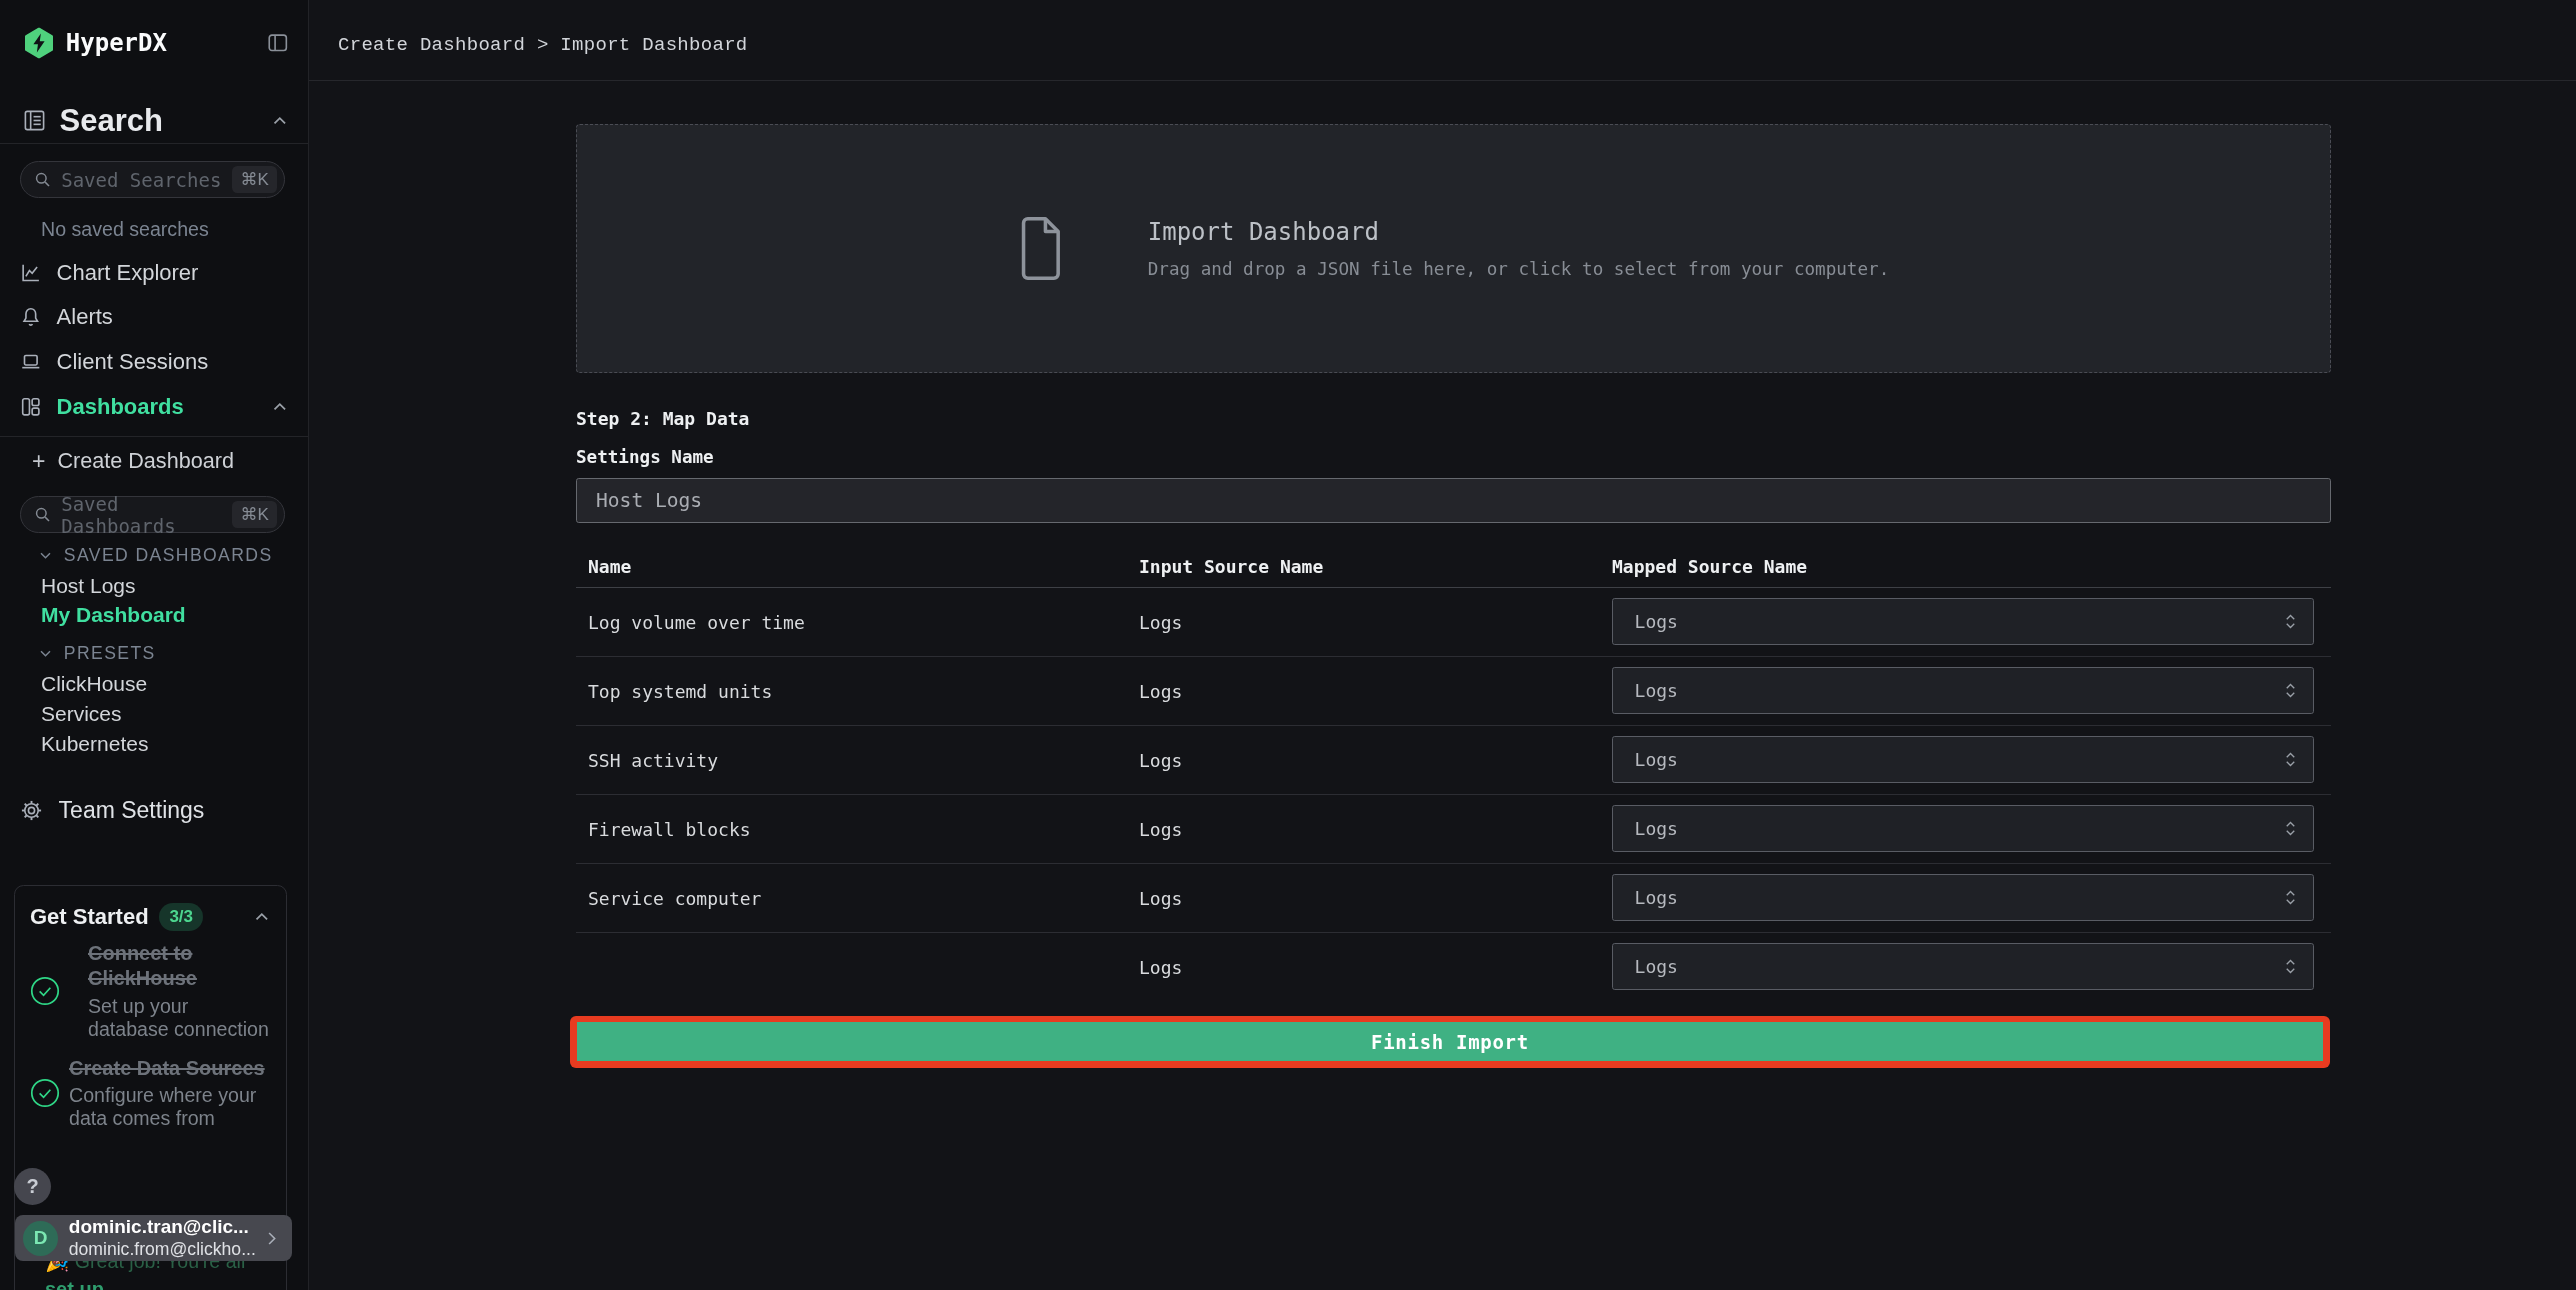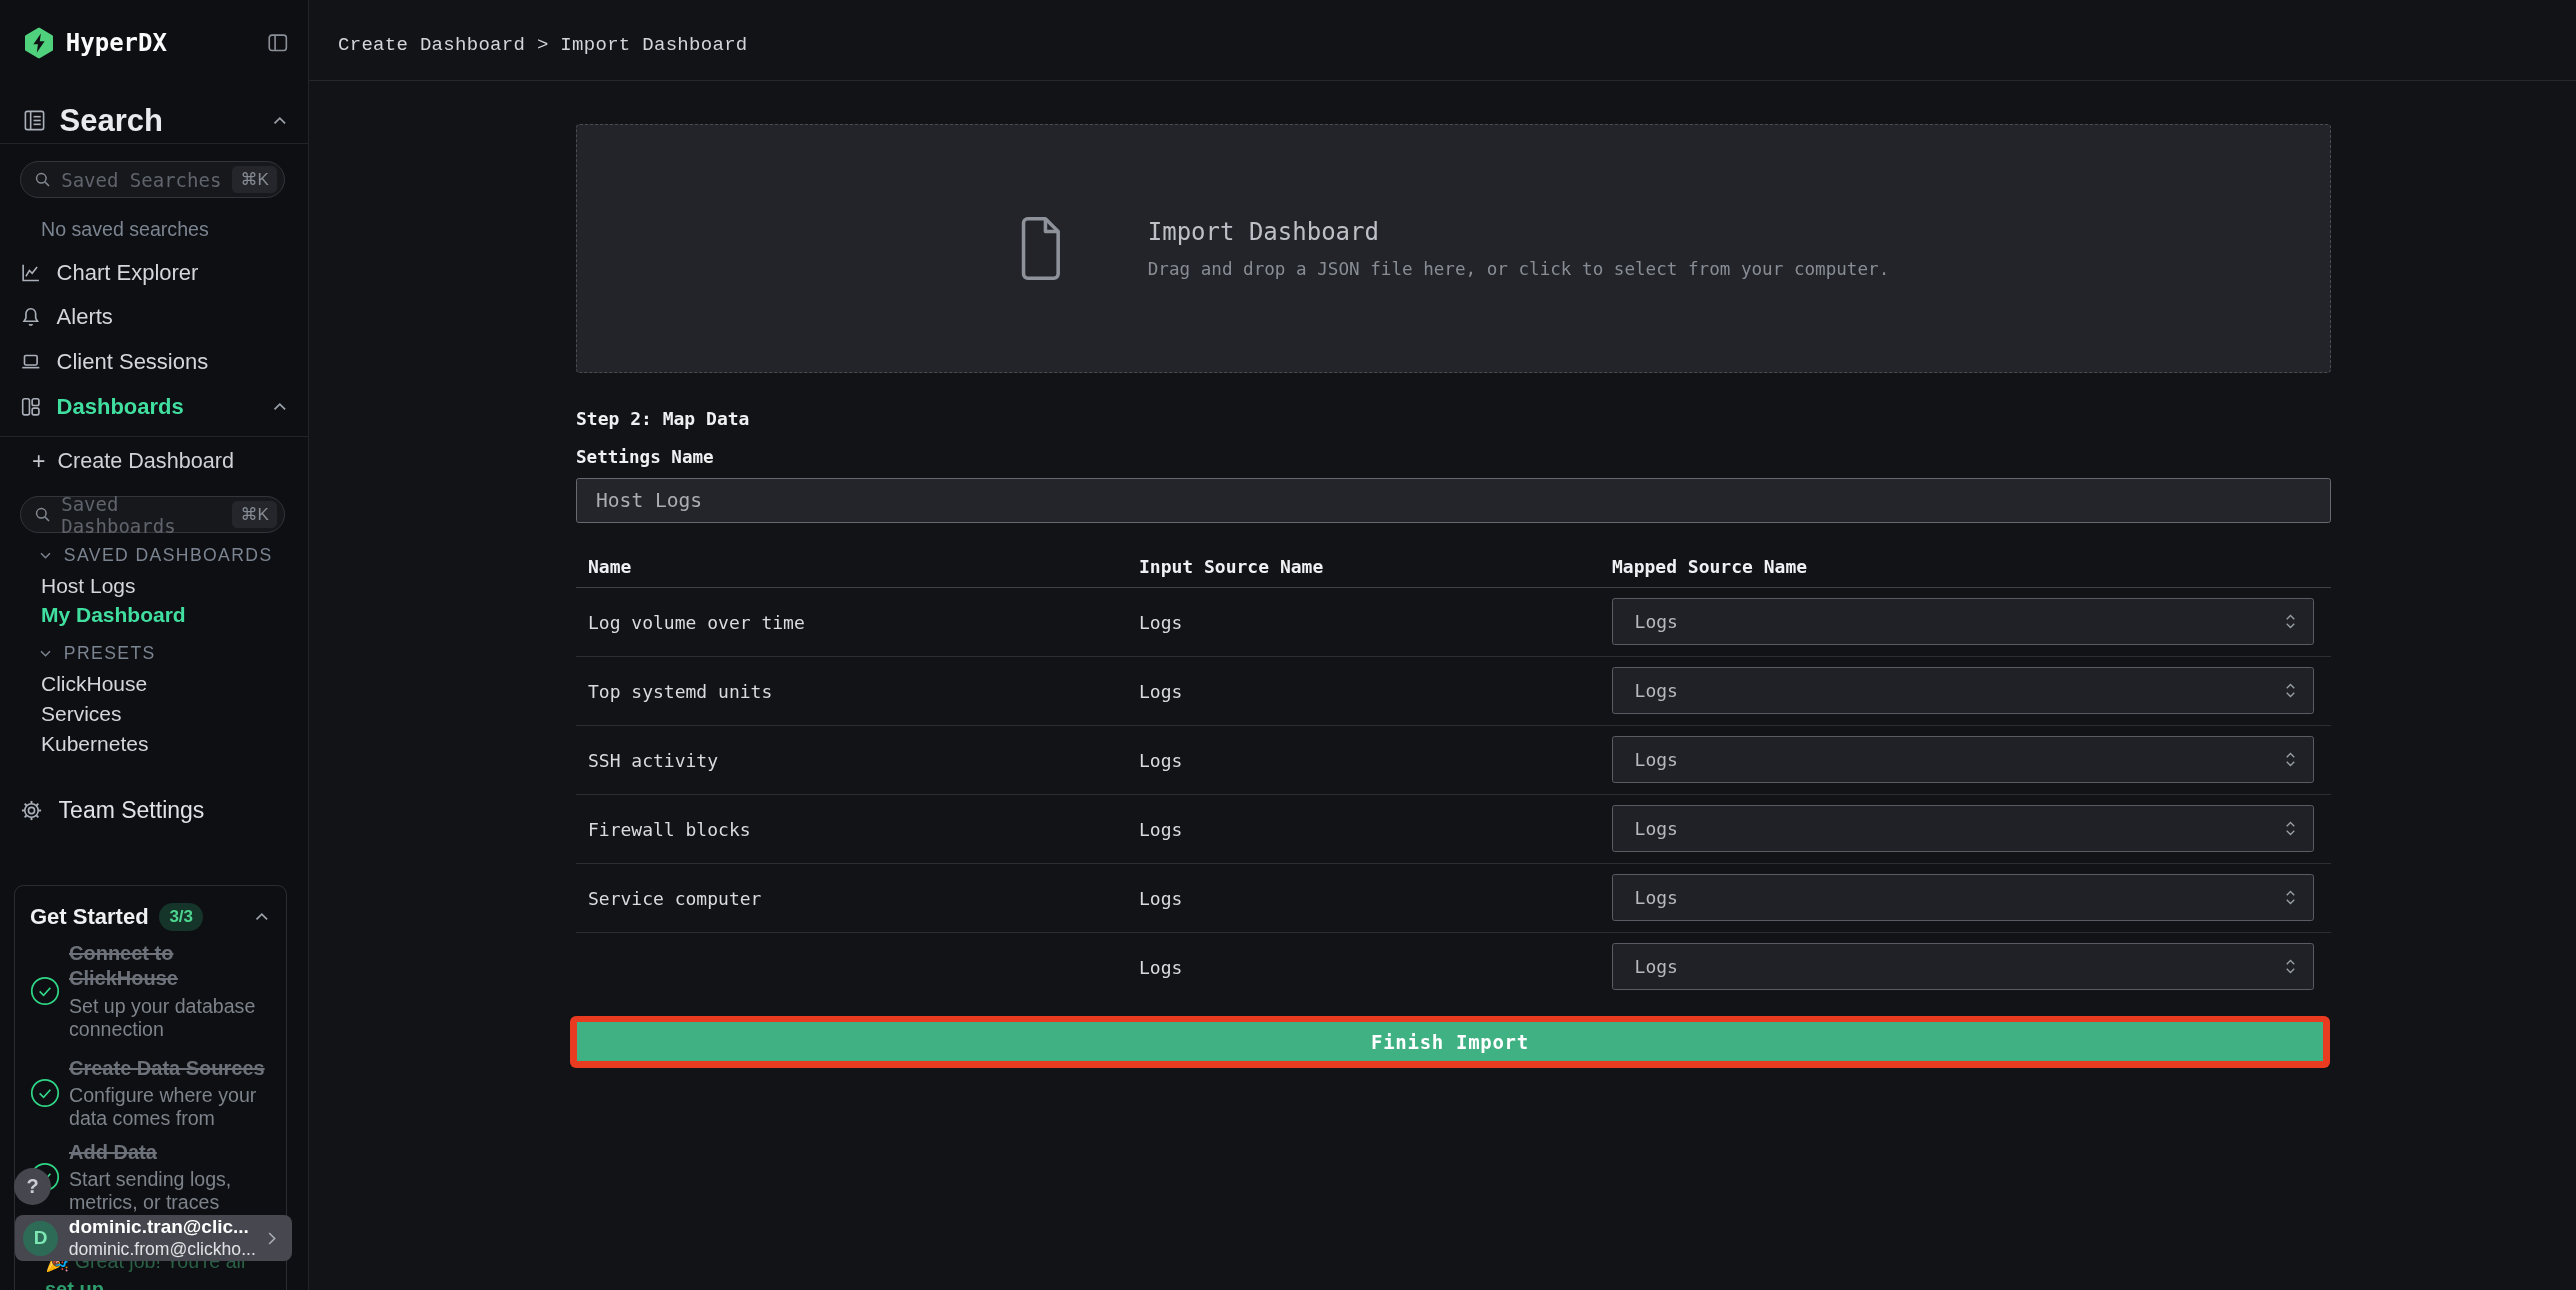--- a/index.html
+++ b/index.html
@@ -62,21 +62,21 @@
   .team-row .ic { display:flex; margin-right:16px; }
 
   .get-started { position:absolute; top:885px; left:14px; width:273px; height:433px;
                  border:0.7px solid #2c2d33; border-radius:9.5px; padding:17.6px 15px; }
   .gs-head { display:flex; align-items:center; height:27px; }
   .gs-title { font-size:22px; font-weight:bold; color:#eef0f2; }
   .gs-badge { margin-left:10.8px; background:#16352a; color:#4dd68f; font-size:17px; font-weight:bold;
               padding:4px 10px; border-radius:676px; }
   .gs-head .chev { margin-left:auto; display:flex; }
   .gs-item { display:flex; align-items:center; cursor:pointer; }
-  .gs-i1 { margin-top:10.8px; } .gs-i2 { margin-top:15px; } .gs-i3 { margin-top:9.5px; }
+  .gs-i1 { margin-top:10.8px;gap:19px; } .gs-i2 { margin-top:15px; } .gs-i3 { margin-top:9.5px; }
   .gs-check { width:31px; flex:none; display:flex; }
   .gs-text { margin-left:8px; }
   .gs-item-title { font-size:20px; font-weight:bold; color:#6d727a; text-decoration:line-through; line-height:25px; }
   .gs-item-desc { font-size:19.6px; color:#7d838b; line-height:23px; margin-top:3.4px; }
 
   .done-text { position:absolute; top:1250px; left:45px; width:230px; z-index:1; }
   .done-l1 { font-size:19.6px; color:#2a6046; white-space:nowrap; }
   .done-l2 { font-size:20px; font-weight:bold; color:#2f9e6e; margin-top:5.4px; }
 
   .help-fab { position:absolute; top:1168px; left:14px; width:37px; height:37px; border-radius:50%;
@@ -334,32 +334,20 @@
           <circle cx="21" cy="21" r="18.5"></circle>
             <polyline points="13.5,21.5 19,27 28.5,16.5"></polyline>
         </svg>
       </span>
       <span class="gs-text">
         <div class="gs-item-title">Create Data Sources</div>
         <div class="gs-item-desc">Configure where your data comes from</div>
       </span>
     </div>
 
-    <div class="gs-item gs-i3">
-      <span class="gs-check">
-        <svg width="30" height="30" viewBox="0 0 42 42" fill="none" stroke="#2fd787" stroke-width="2.4">
-          <circle cx="21" cy="21" r="18.5"></circle>
-            <polyline points="13.5,21.5 19,27 28.5,16.5"></polyline>
-        </svg>
-      </span>
-      <span class="gs-text">
-        <div class="gs-item-title">Add Data</div>
-        <div class="gs-item-desc">Start sending logs, metrics, or traces</div>
-      </span>
-    </div>
   </div>
 
   <div class="done-text">
     <div class="done-l1">🎉 Great job! You're all</div>
     <div class="done-l2">set up</div>
   </div>
 
   <button class="help-fab">?</button>
 
   <div class="user-chip">

